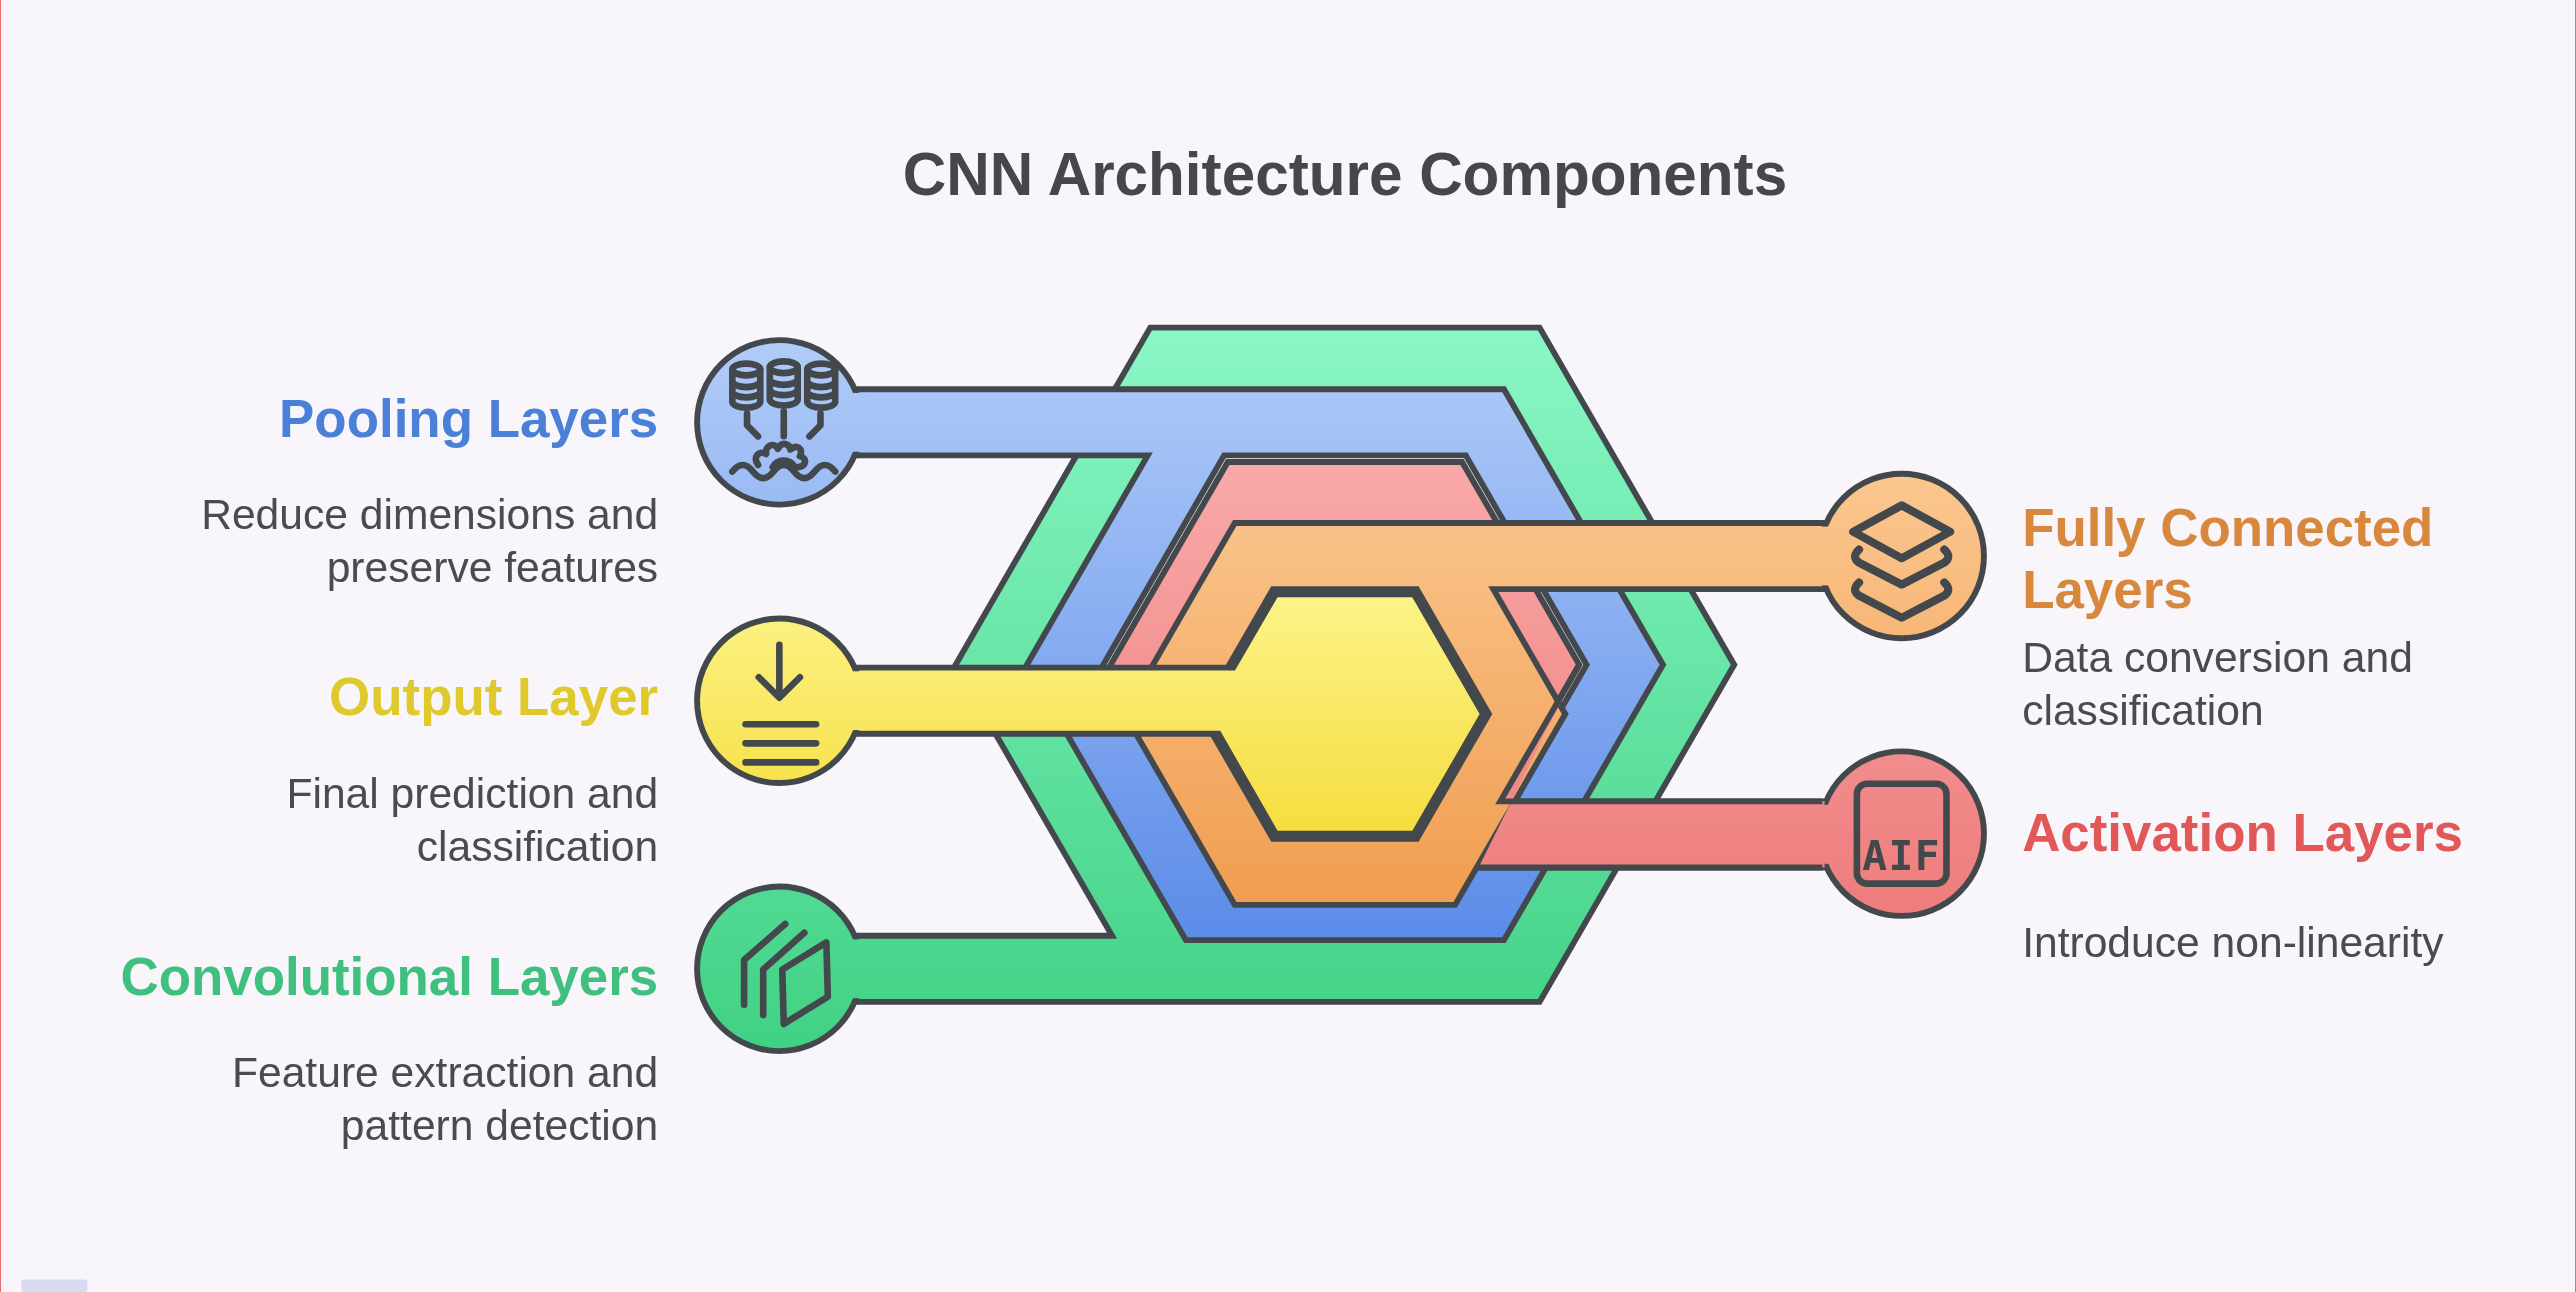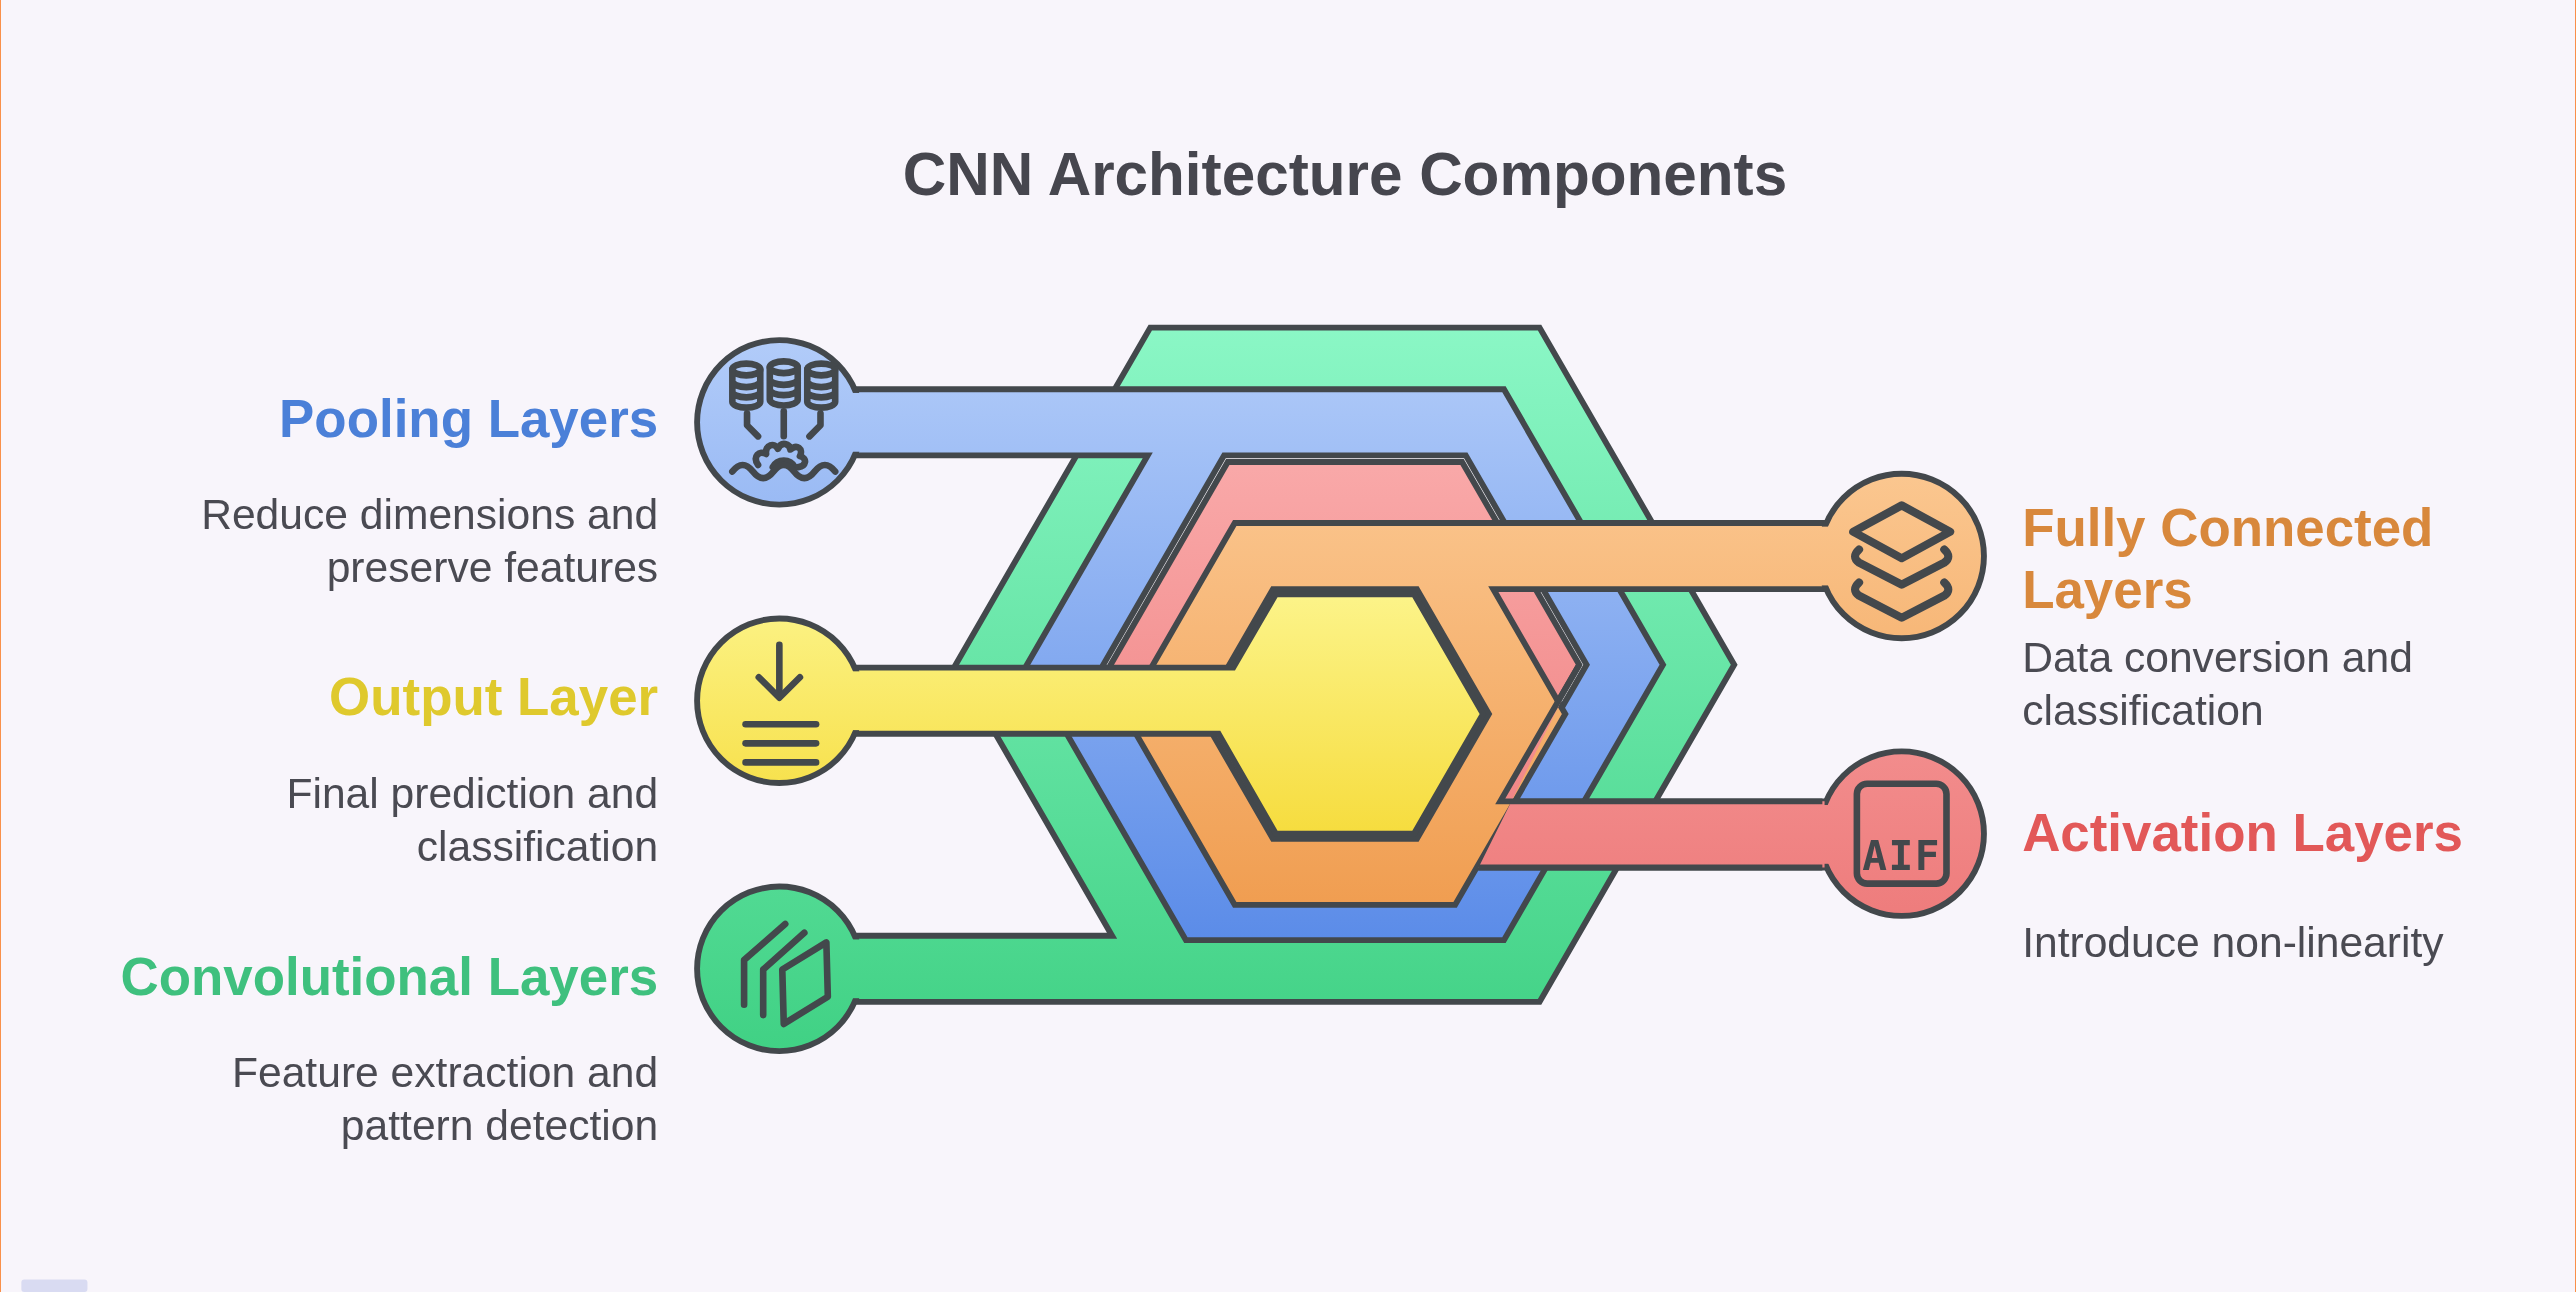--- a/index.html
+++ b/index.html
@@ -5,21 +5,21 @@
   html, body {
     margin: 0;
     padding: 0;
     background: #f8f5fb;
     font-family: "Liberation Sans", sans-serif;
   }
   .stage {
     width: 100vw;
     height: 100vh;
     overflow: hidden;
-    background: #f97316;
+    background: #ef4444;
   }
   svg { display: block; width: 100%; height: 100%; }
   .ring { stroke: #43484c; stroke-width: 8; stroke-linejoin: miter; }
   .node-circle { stroke: #43484c; stroke-width: 8; }
   .erase { stroke: none; }
   .icon-stroke { fill: none; stroke: #43484c; stroke-width: 9; stroke-linecap: round; stroke-linejoin: round; }
   .icon-stroke-thick { fill: none; stroke: #43484c; stroke-width: 11; stroke-linecap: round; stroke-linejoin: round; }
   text { font-family: "Liberation Sans", sans-serif; }
   .title-text { font-size: 82px; font-weight: bold; fill: #46464e; }
   .heading { font-size: 72px; font-weight: bold; }

